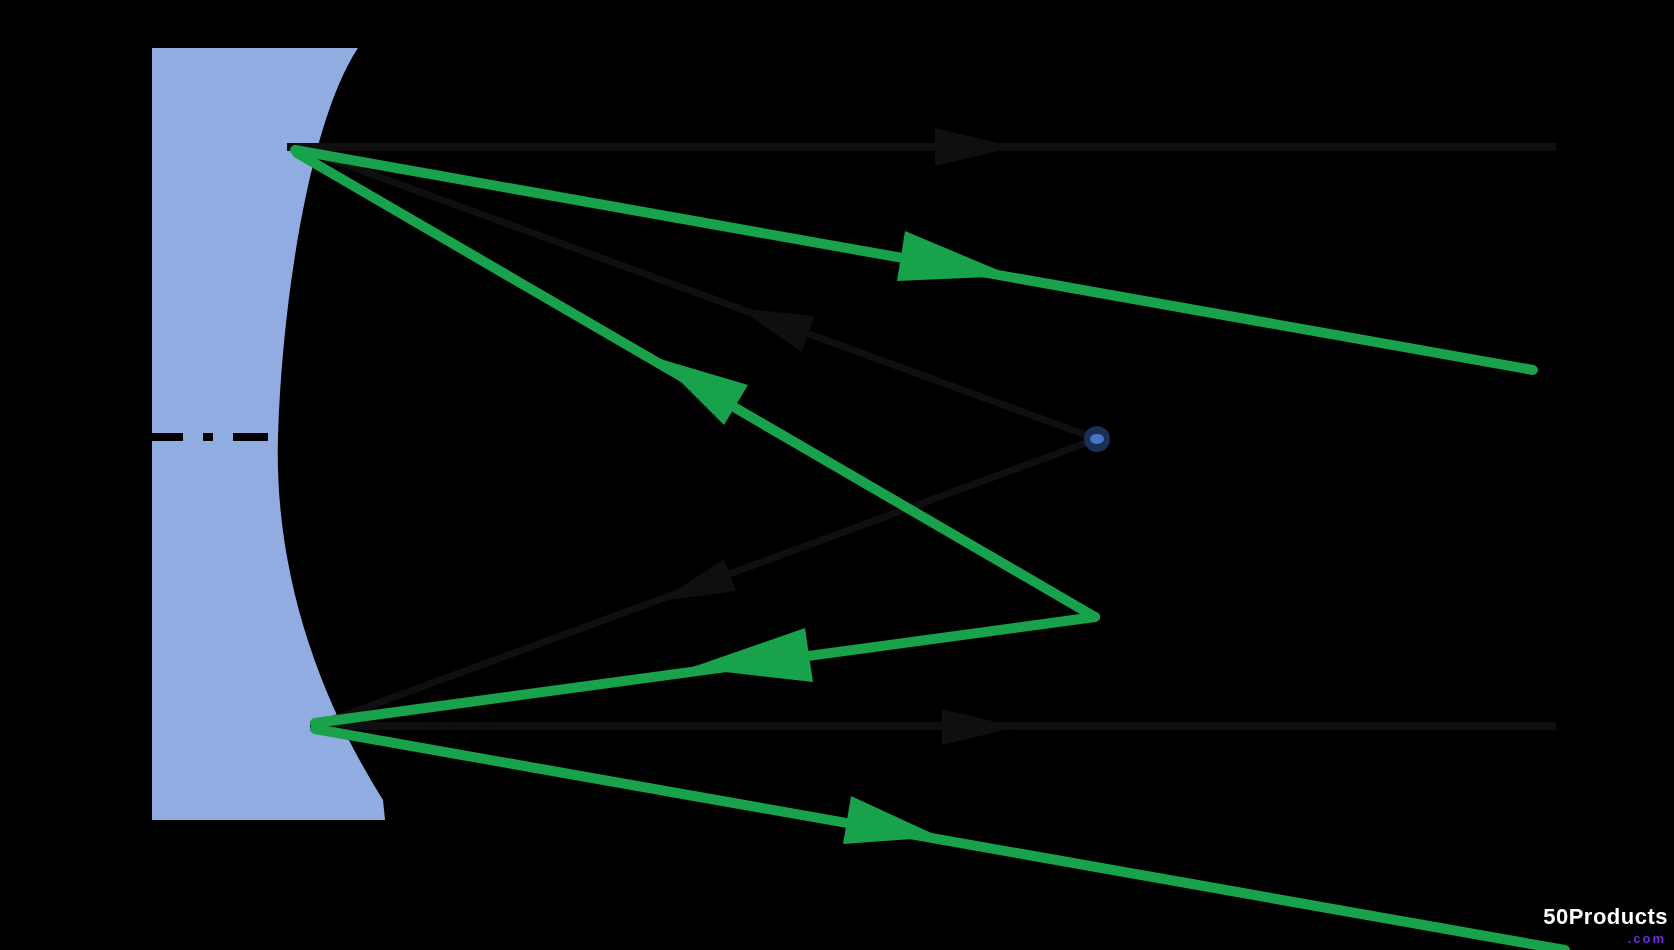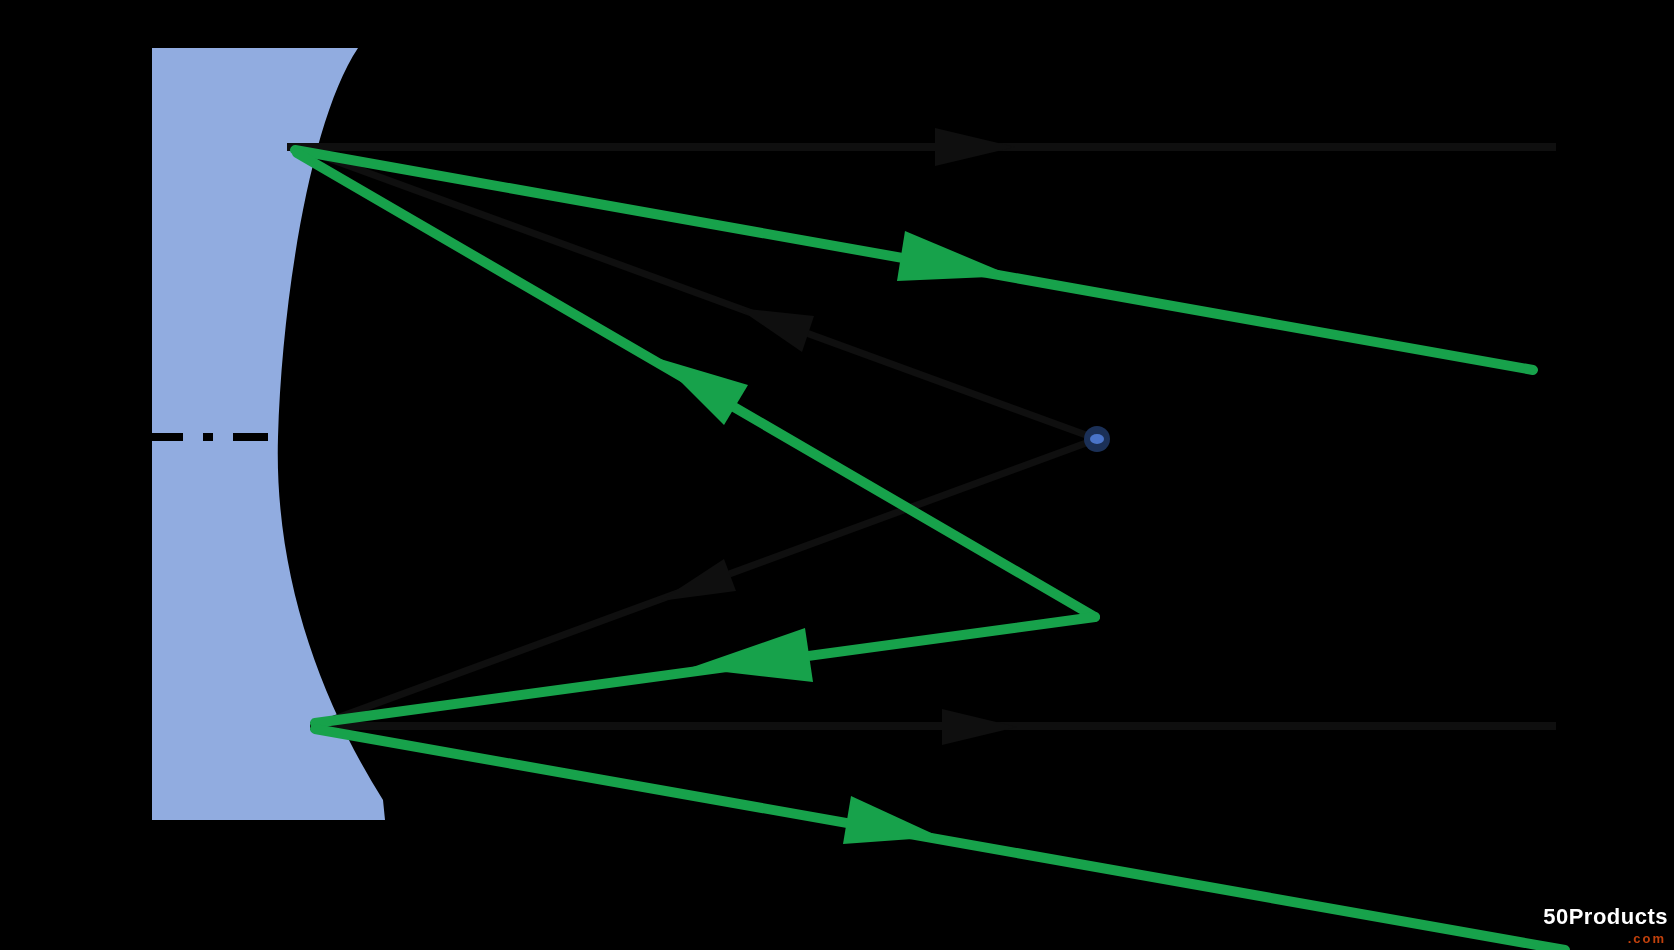--- a/index.html
+++ b/index.html
@@ -67,14 +67,14 @@
     <polygon points="905,231 897,281 1012,276" fill="#17a24b"></polygon>
     <polygon points="748,385 724,425 657,358" fill="#17a24b"></polygon>
     <polygon points="805,628 813,682 690,668" fill="#17a24b"></polygon>
     <polygon points="851,796 843,844 940,837" fill="#17a24b"></polygon>
 
     <circle cx="1097" cy="439" r="13" fill="#1b3057"></circle>
     <ellipse cx="1097" cy="439" rx="7" ry="5" fill="#4a74c9"></ellipse>
   </svg>
 
   <div class="watermark-line1" style="color:#ffffff;">50Products</div>
-  <div class="watermark-line2" style="color:#c2410c;margin-left:20px;">.com</div>
+  <div class="watermark-line2" style="color:#6d28d9;margin-left:20px;">.com</div>
 </div>
 
 </body></html>

